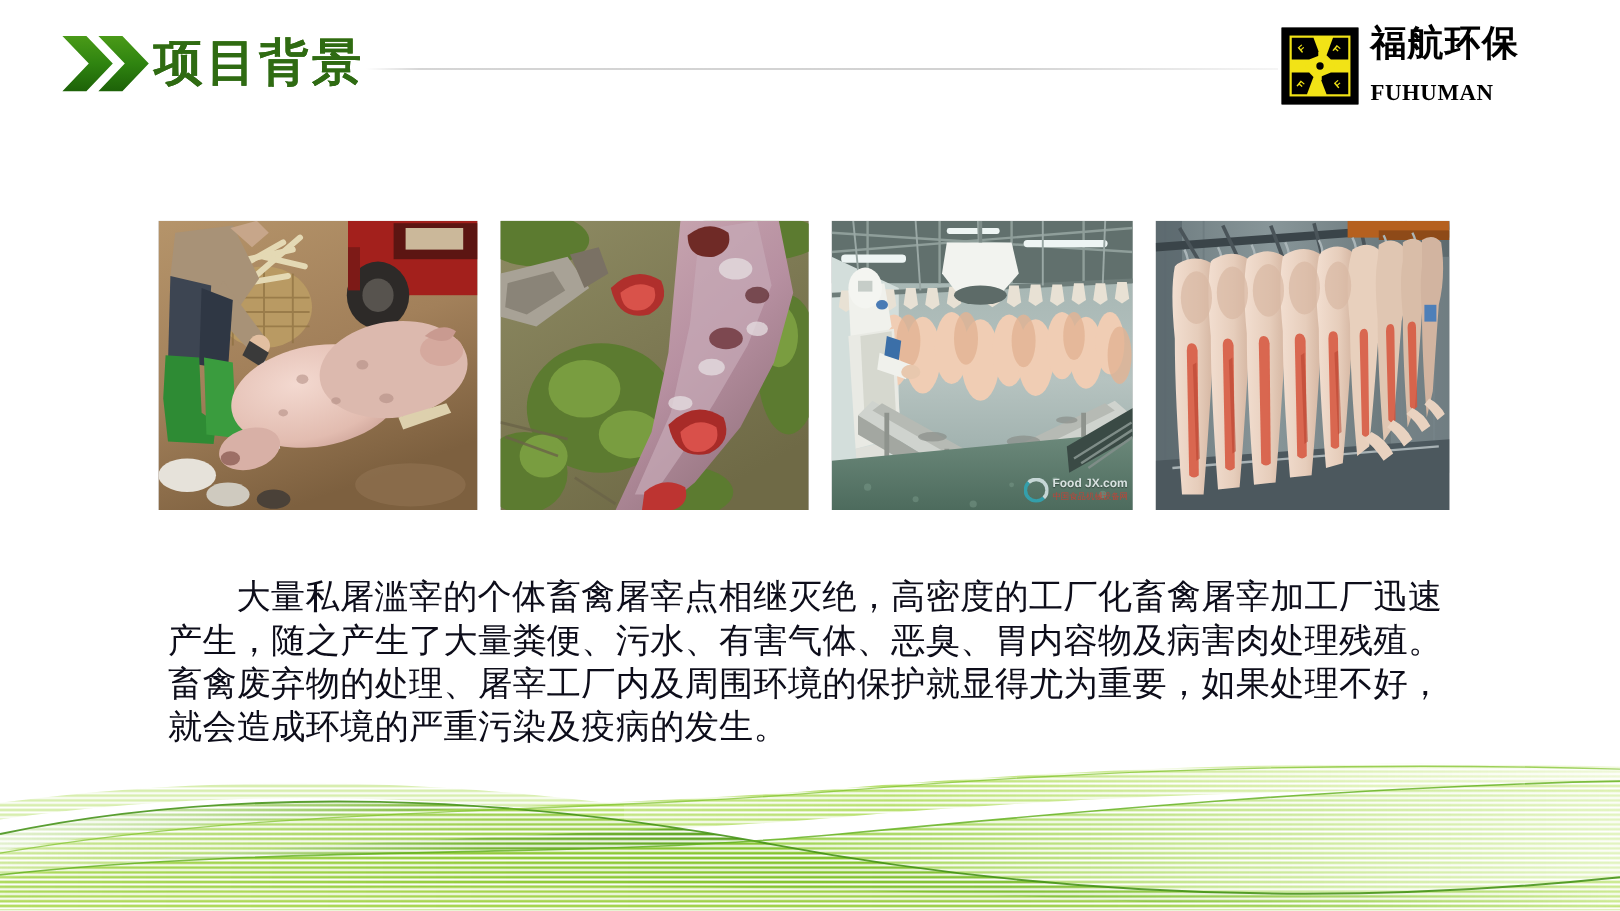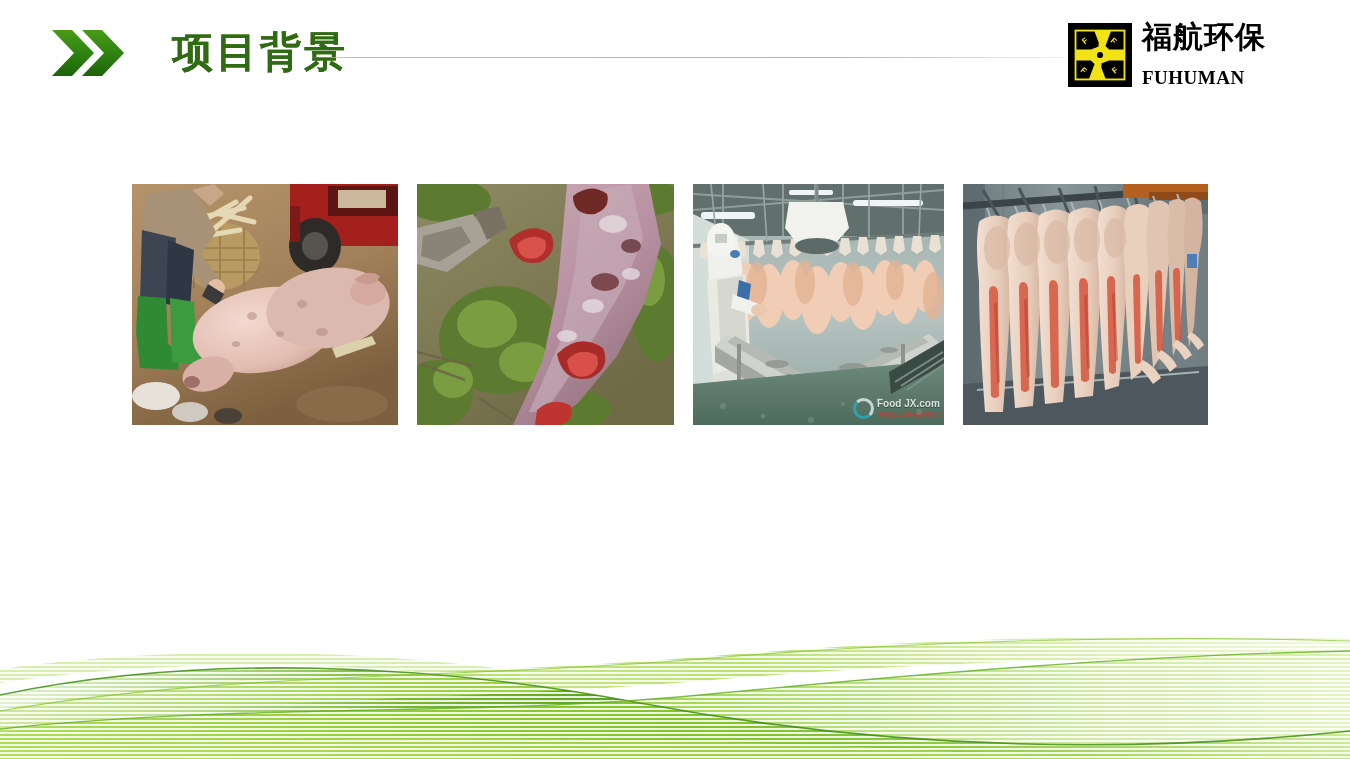--- a/index.html
+++ b/index.html
@@ -40,21 +40,20 @@
     font-family: "Liberation Serif", "DejaVu Serif", serif;
     font-size: 41px;
     font-weight: 700;
     letter-spacing: 3px;
     line-height: 52px;
     background: linear-gradient(180deg, #5b8a1d 0%, #2f6b12 45%, #1d5a0c 100%);
     -webkit-background-clip: text;
     background-clip: text;
     color: #2f6b12;
     white-space: nowrap;
-    margin-left: 44px;
   }
   .title-rule {
     position: absolute;
     left: 305px;
     top: 57px;
     width: 760px;
     height: 1px;
     background: linear-gradient(90deg, rgba(190,190,190,0) 0%, #b9b9b9 6%, #b4b4b4 70%, rgba(190,190,190,0.25) 100%);
   }
 
@@ -607,20 +606,21 @@
           <path d="M198 166 q11 6 16 16 l-7 6 q-7 -11 -14 -16z"></path>
           <path d="M214 156 q10 5 15 15 l-7 5 q-6 -10 -13 -15z"></path>
           <path d="M228 148 q9 5 13 13 l-6 5 q-6 -9 -11 -13z"></path>
         </g>
 
         <rect x="224" y="70" width="10" height="14" fill="#4e7fb8"></rect>
       </svg>
     </div>
   </div>
 
+  <p class="body-text">大量私屠滥宰的个体畜禽屠宰点相继灭绝，高密度的工厂化畜禽屠宰加工厂迅速产生，随之产生了大量粪便、污水、有害气体、恶臭、胃内容物及病害肉处理残殖。畜禽废弃物的处理、屠宰工厂内及周围环境的保护就显得尤为重要，如果处理不好，就会造成环境的严重污染及疫病的发生。</p>
 
   <div class="wave">
     <svg viewBox="0 0 1350 160" preserveAspectRatio="none" xmlns="http://www.w3.org/2000/svg" aria-hidden="true">
       <defs>
         <linearGradient id="wv1" x1="0" y1="0" x2="1" y2="0">
           <stop offset="0%" stop-color="#8cc63f" stop-opacity=".25"></stop>
           <stop offset="30%" stop-color="#6aae1e" stop-opacity=".9"></stop>
           <stop offset="62%" stop-color="#3f8f12" stop-opacity="1"></stop>
           <stop offset="100%" stop-color="#a9d84a" stop-opacity=".5"></stop>
         </linearGradient>

